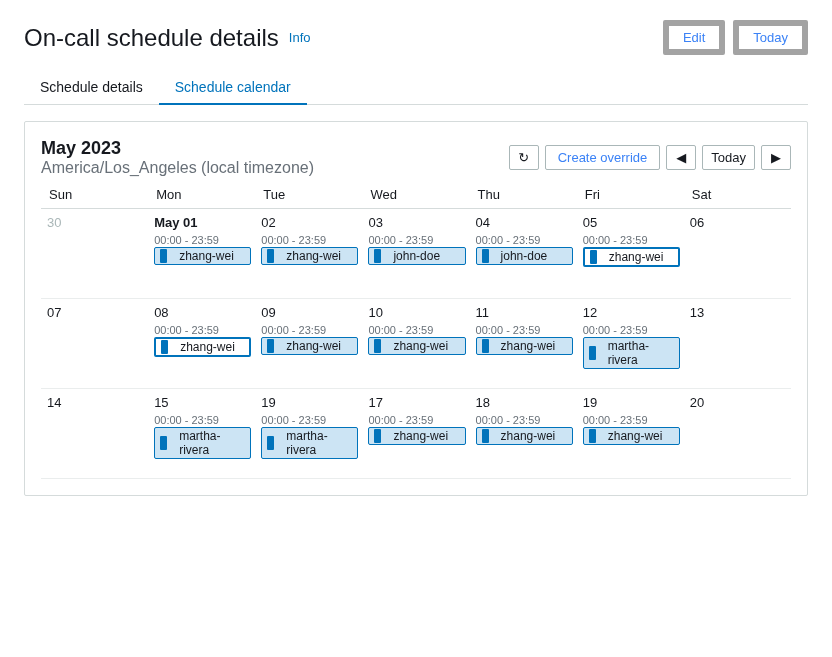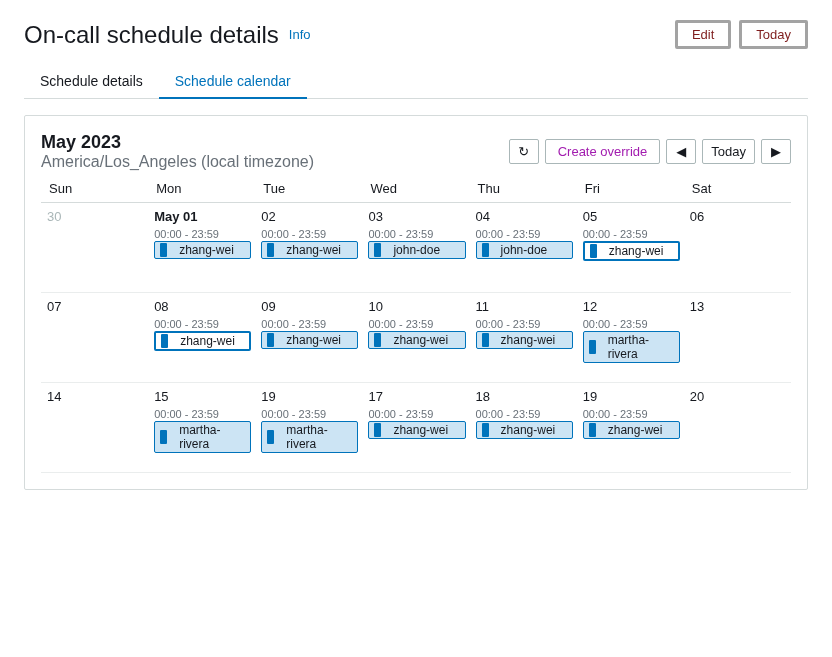--- a/index.html
+++ b/index.html
@@ -35,23 +35,23 @@
       color: #0073bb;
       font-size: 13px;
       text-decoration: none;
       cursor: pointer;
     }
     .page-header-right {
       display: flex;
       gap: 8px;
     }
     .btn {
-      border: 3px solid #a3a3a3;
-      background: #fff;
-      color: #7f1d1d;
+      border: 6px solid #a3a3a3;
+      background: #fff;
+      color: #3b82f6;
       padding: 4px 14px;
       border-radius: 2px;
       font-size: 13px;
       cursor: pointer;
     }
     .tabs {
       display: flex;
       border-bottom: 1px solid #d5dbdb;
       margin-bottom: 0;
     }
@@ -104,21 +104,21 @@
       font-size: 13px;
       cursor: pointer;
       display: flex;
       align-items: center;
       justify-content: center;
       min-width: 30px;
     }
     .ctrl-btn-create {
       border: 1px solid #aab7b8;
       background: #fff;
-      color: #a21caf;
+      color: #3b82f6;
       padding: 4px 12px;
       border-radius: 2px;
       font-size: 13px;
       cursor: pointer;
       text-align: center;
     }
     .calendar-grid {
       width: 100%;
       border-collapse: collapse;
     }

